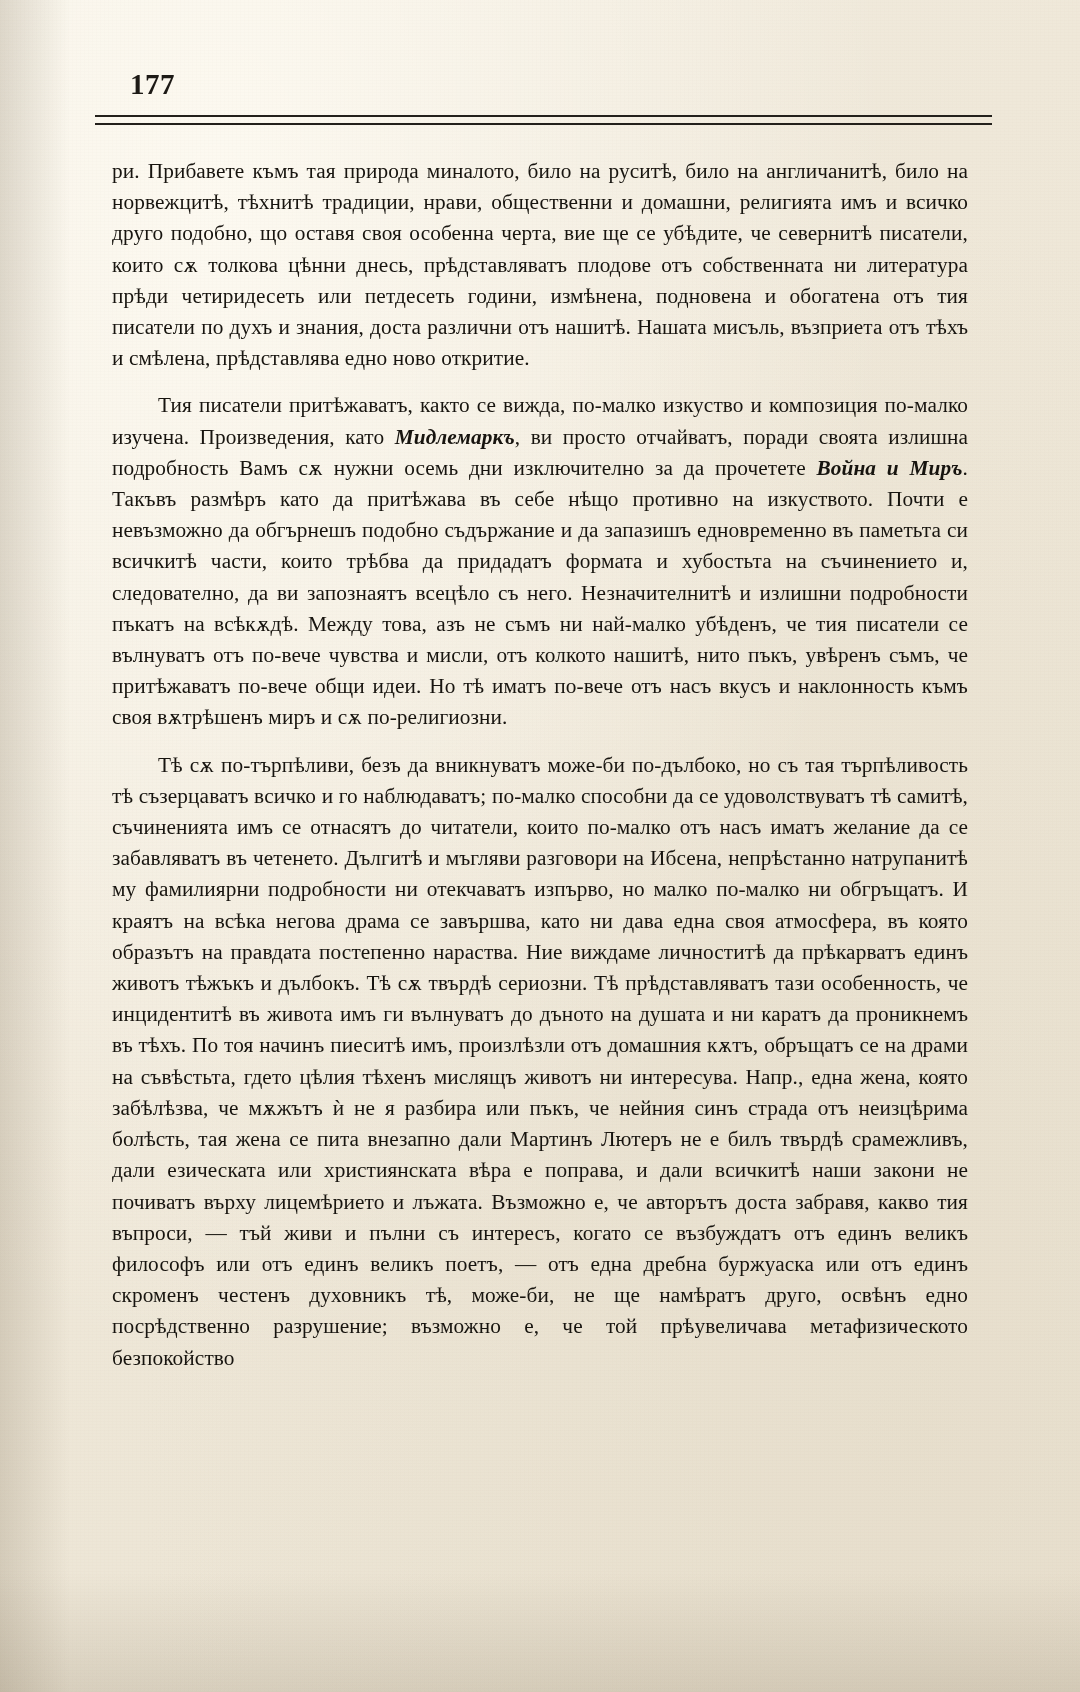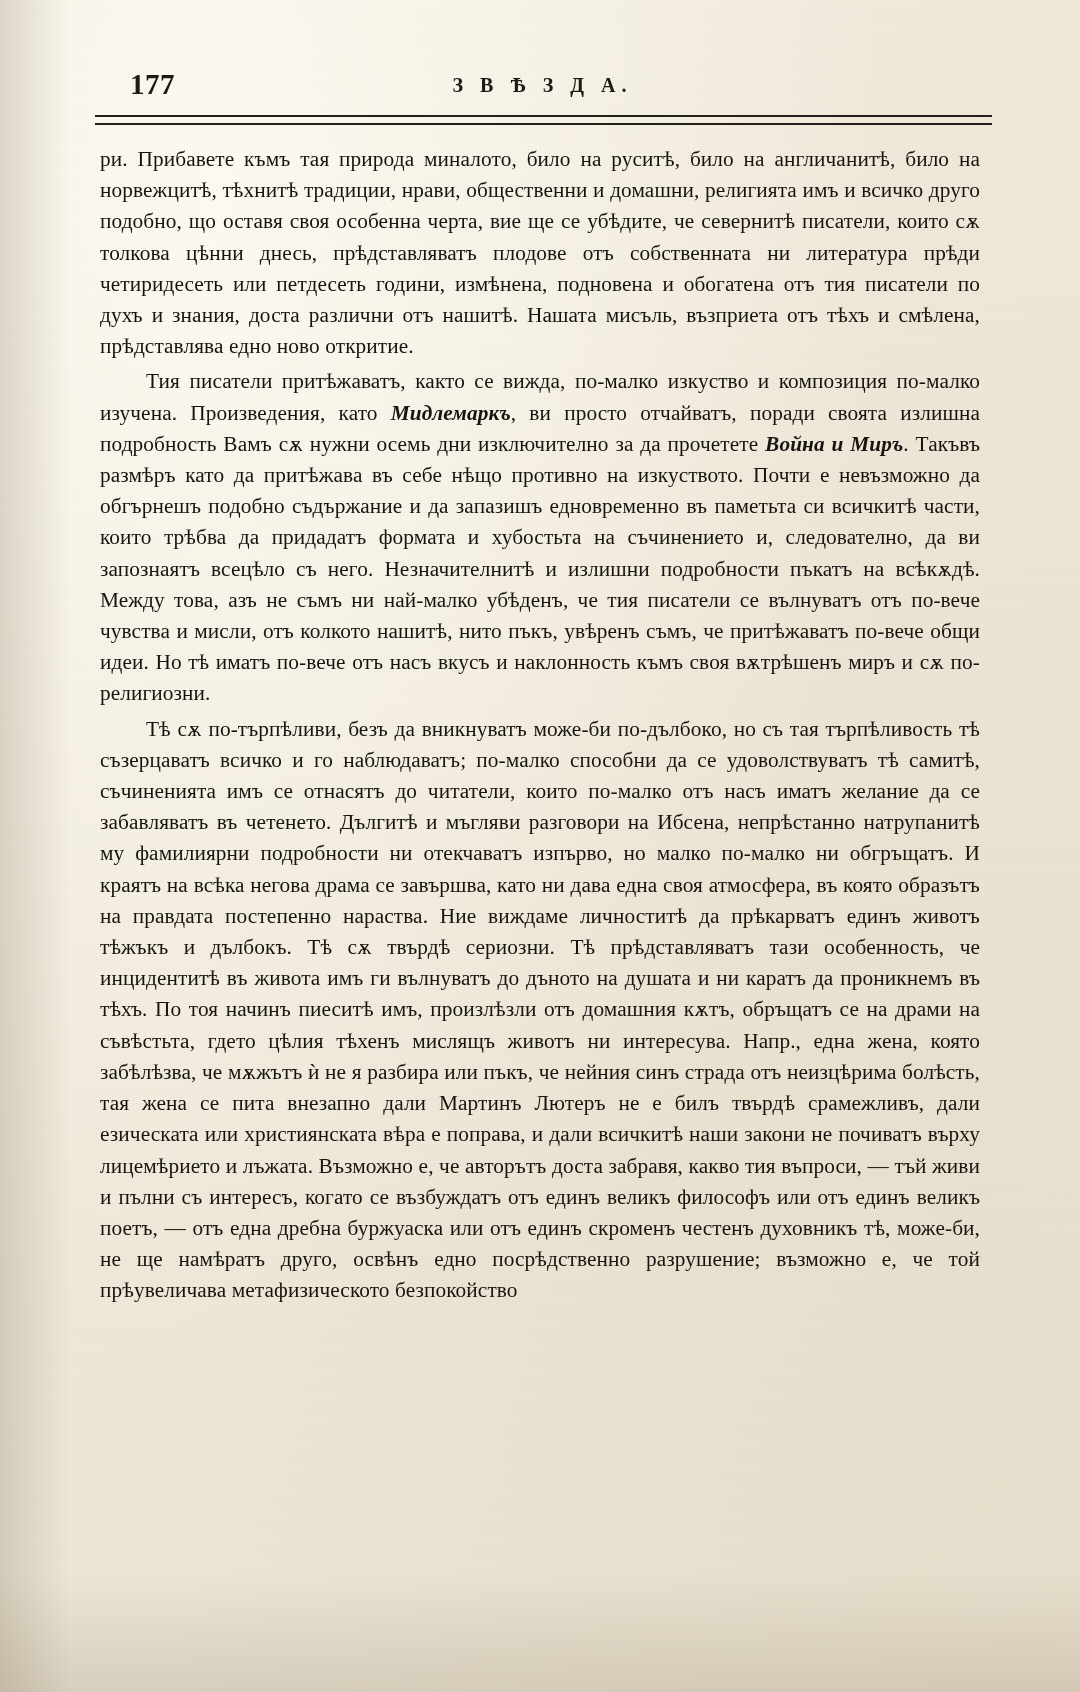--- a/index.html
+++ b/index.html
@@ -88,42 +88,41 @@
     width: 888px;
     font-size: 21.3px;
     line-height: 31.2px;
     color: #17140f;
     text-align: justify;
     text-justify: inter-word;
     font-family: "Liberation Serif", serif;
     letter-spacing: 0.1px;
   }
   .body-text p {
-    margin: 4px;
+    margin: 16px;
     text-indent: 46px;
   }
   .body-text p.no-indent {
     text-indent: 0;
   }
   .body-text em {
     font-style: italic;
     font-weight: bold;
   }
 </style>
 </head>
 <body>
 
 <div class="page">
   <div class="grain"></div>
   <div class="edge-dark-left"></div>
   <div class="edge-dark-bottom"></div>
 
   <div class="header">
     <div class="folio">177</div>
-    <div class="running-title">З В Ѣ З Д А.</div>
   </div>
 
   <div class="rule"></div>
 
   <div class="body-text" id="body-text">
       <p class="no-indent">ри. Прибавете къмъ тая природа миналото, било на руситѣ, било на англичанитѣ, било на норвежцитѣ, тѣхнитѣ традиции, нрави, общественни и домашни, религията имъ и всичко друго подобно, що оставя своя особенна черта, вие ще се убѣдите, че севернитѣ писатели, които сѫ толкова цѣнни днесь, прѣдставляватъ плодове отъ собственната ни литература прѣди четиридесеть или петдесеть години, измѣнена, подновена и обогатена отъ тия писатели по духъ и знания, доста различни отъ нашитѣ. Нашата мисъль, възприета отъ тѣхъ и смѣлена, прѣдставлява едно ново откритие.</p>
       <p>Тия писатели притѣжаватъ, както се вижда, по-малко изкуство и композиция по-малко изучена. Произведения, като <em>Мидлемаркъ</em>, ви просто отчайватъ, поради своята излишна подробность Вамъ сѫ нужни осемь дни изключително за да прочетете <em>Война и Миръ</em>. Такъвъ размѣръ като да притѣжава въ себе нѣщо противно на изкуството. Почти е невъзможно да обгърнешъ подобно съдържание и да запазишъ едновременно въ паметьта си всичкитѣ части, които трѣбва да придадатъ формата и хубостьта на съчинението и, следователно, да ви запознаятъ всецѣло съ него. Незначителнитѣ и излишни подробности пъкатъ на всѣкѫдѣ. Между това, азъ не съмъ ни най-малко убѣденъ, че тия писатели се вълнуватъ отъ по-вече чувства и мисли, отъ колкото нашитѣ, нито пъкъ, увѣренъ съмъ, че притѣжаватъ по-вече общи идеи. Но тѣ иматъ по-вече отъ насъ вкусъ и наклонность къмъ своя вѫтрѣшенъ миръ и сѫ по-религиозни.</p>
       <p>Тѣ сѫ по-търпѣливи, безъ да вникнуватъ може-би по-дълбоко, но съ тая търпѣливость тѣ съзерцаватъ всичко и го наблюдаватъ; по-малко способни да се удоволствуватъ тѣ самитѣ, съчиненията имъ се отнасятъ до читатели, които по-малко отъ насъ иматъ желание да се забавляватъ въ четенето. Дългитѣ и мъгляви разговори на Ибсена, непрѣстанно натрупанитѣ му фамилиярни подробности ни отекчаватъ изпърво, но малко по-малко ни обгръщатъ. И краятъ на всѣка негова драма се завършва, като ни дава една своя атмосфера, въ която образътъ на правдата постепенно нараства. Ние виждаме личноститѣ да прѣкарватъ единъ животъ тѣжъкъ и дълбокъ. Тѣ сѫ твърдѣ сериозни. Тѣ прѣдставляватъ тази особенность, че инцидентитѣ въ живота имъ ги вълнуватъ до дъното на душата и ни каратъ да проникнемъ въ тѣхъ. По тоя начинъ пиеситѣ имъ, произлѣзли отъ домашния кѫтъ, обръщатъ се на драми на съвѣстьта, гдето цѣлия тѣхенъ мислящъ животъ ни интересува. Напр., една жена, която забѣлѣзва, че мѫжътъ ѝ не я разбира или пъкъ, че нейния синъ страда отъ неизцѣрима болѣсть, тая жена се пита внезапно дали Мартинъ Лютеръ не е билъ твърдѣ срамежливъ, дали езическата или християнската вѣра е поправа, и дали всичкитѣ наши закони не почиватъ върху лицемѣрието и лъжата. Възможно е, че авторътъ доста забравя, какво тия въпроси, — тъй живи и пълни съ интересъ, когато се възбуждатъ отъ единъ великъ философъ или отъ единъ великъ поетъ, — отъ една дребна буржуаска или отъ единъ скроменъ честенъ духовникъ тѣ, може-би, не ще намѣратъ друго, освѣнъ едно посрѣдственно разрушение; възможно е, че той прѣувеличава метафизическото безпокойство</p>
     </div>
 </div>

